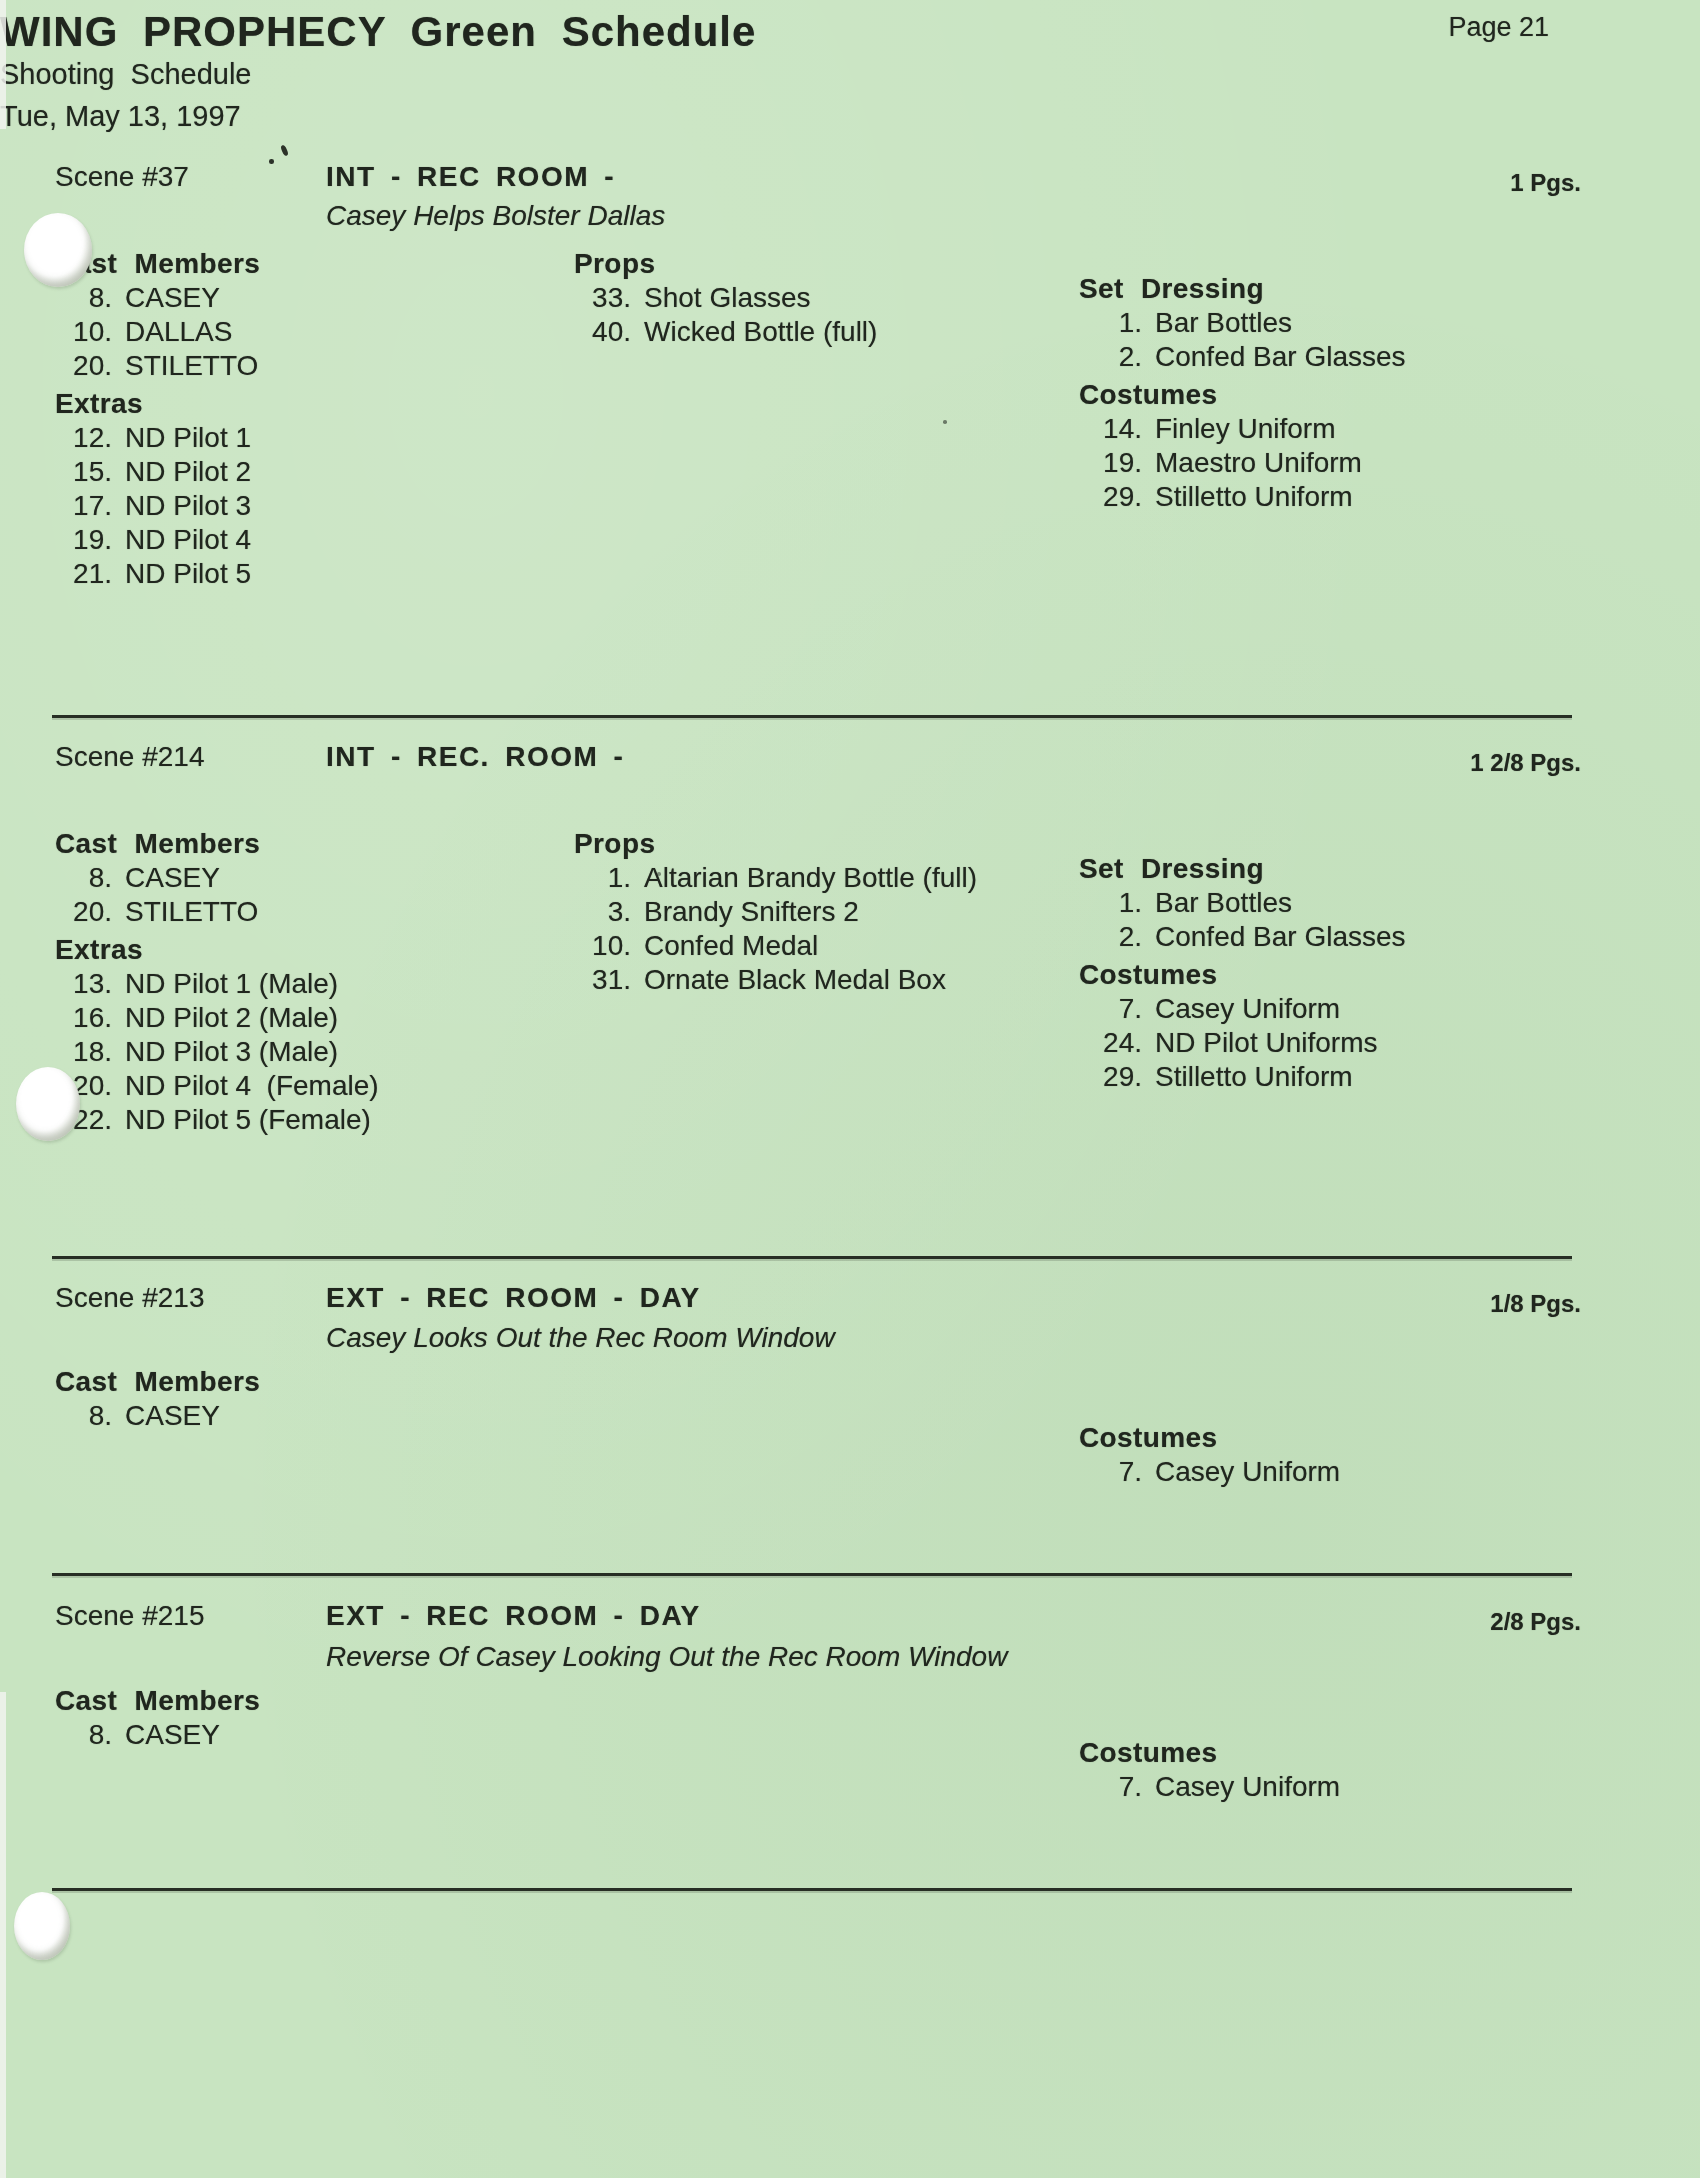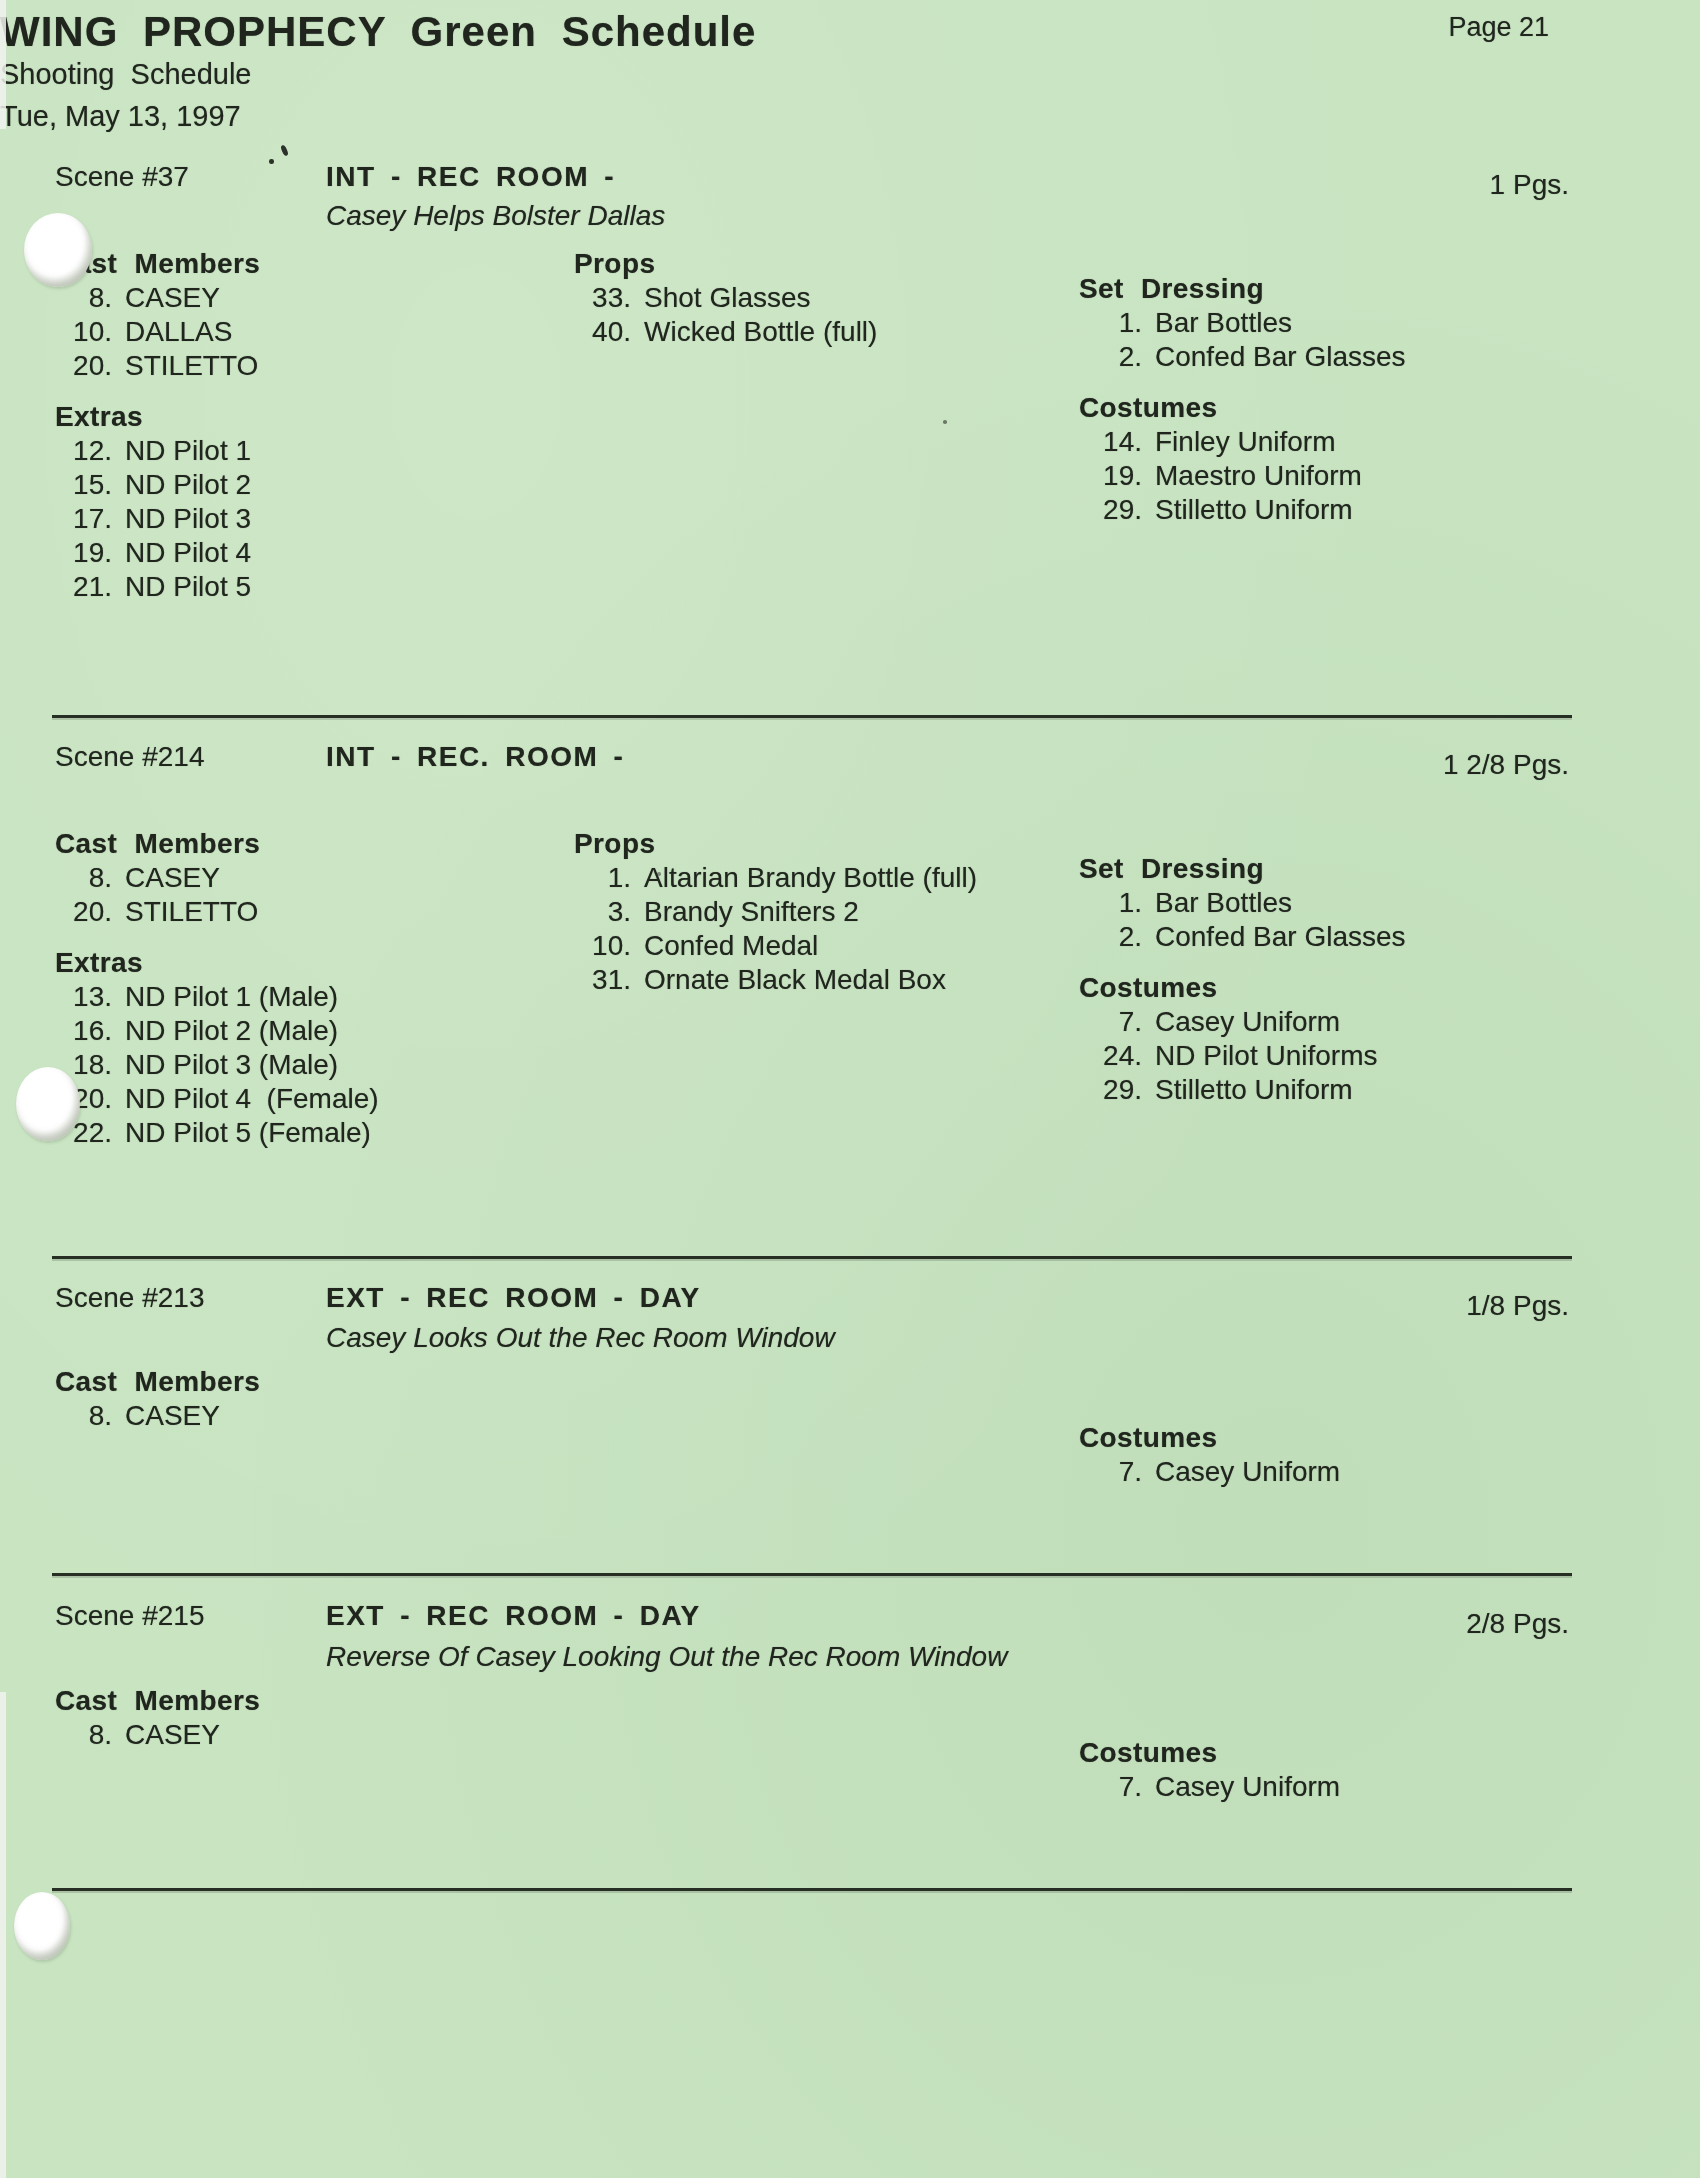--- a/index.html
+++ b/index.html
@@ -21,27 +21,27 @@
   .center-line { position:absolute; left:0; width:1582px; }
   .doc-title   { top:8px;  font-size:42px; font-weight:bold; letter-spacing:1px; word-spacing:12px; }
   .doc-sub     { top:58px; font-size:29px; word-spacing:8px; }
   .doc-date    { top:100px; font-size:29px; }
   .page-num    { position:absolute; top:12px; right:151px; font-size:27px;text-align:right; }
 
   
   .scene-row { position:absolute; left:0; right:0; height:36px; }
   .scene-label { position:absolute; left:55px;  font-size:28px; }
   .scene-slug  { position:absolute; left:326px; font-size:28px; font-weight:bold; letter-spacing:1.5px; word-spacing:6px; }
-  .scene-pgs   { position:absolute; right:131px; top:8px; font-size:28px; }
+  .scene-pgs   { position:absolute; right:119px; top:8px; font-size:24px;font-weight:bold; }
   .scene-desc  { position:absolute; left:326px; font-size:28px; font-style:italic; }
 
   
   .col { position:absolute; font-size:28px; line-height:34px; }
   .hdr { font-weight:bold; letter-spacing:0.4px; word-spacing:9px; }
-  .hdr.gap { margin-top:17px; }
+  .hdr.gap { margin-top:4px; }
   .item .num { display:inline-block; text-align:right; }
   .c-cast .num  { width:57px; }
   .c-props .num { width:57px; }
   .c-set .num   { width:63px; }
   .item .nm { margin-left:13px; white-space:pre; }
 
   
   .rule { position:absolute; left:52px; width:1520px; height:3px;
           background:#272e24; box-shadow:0 2px 0 rgba(39,46,36,0.18); }
 

